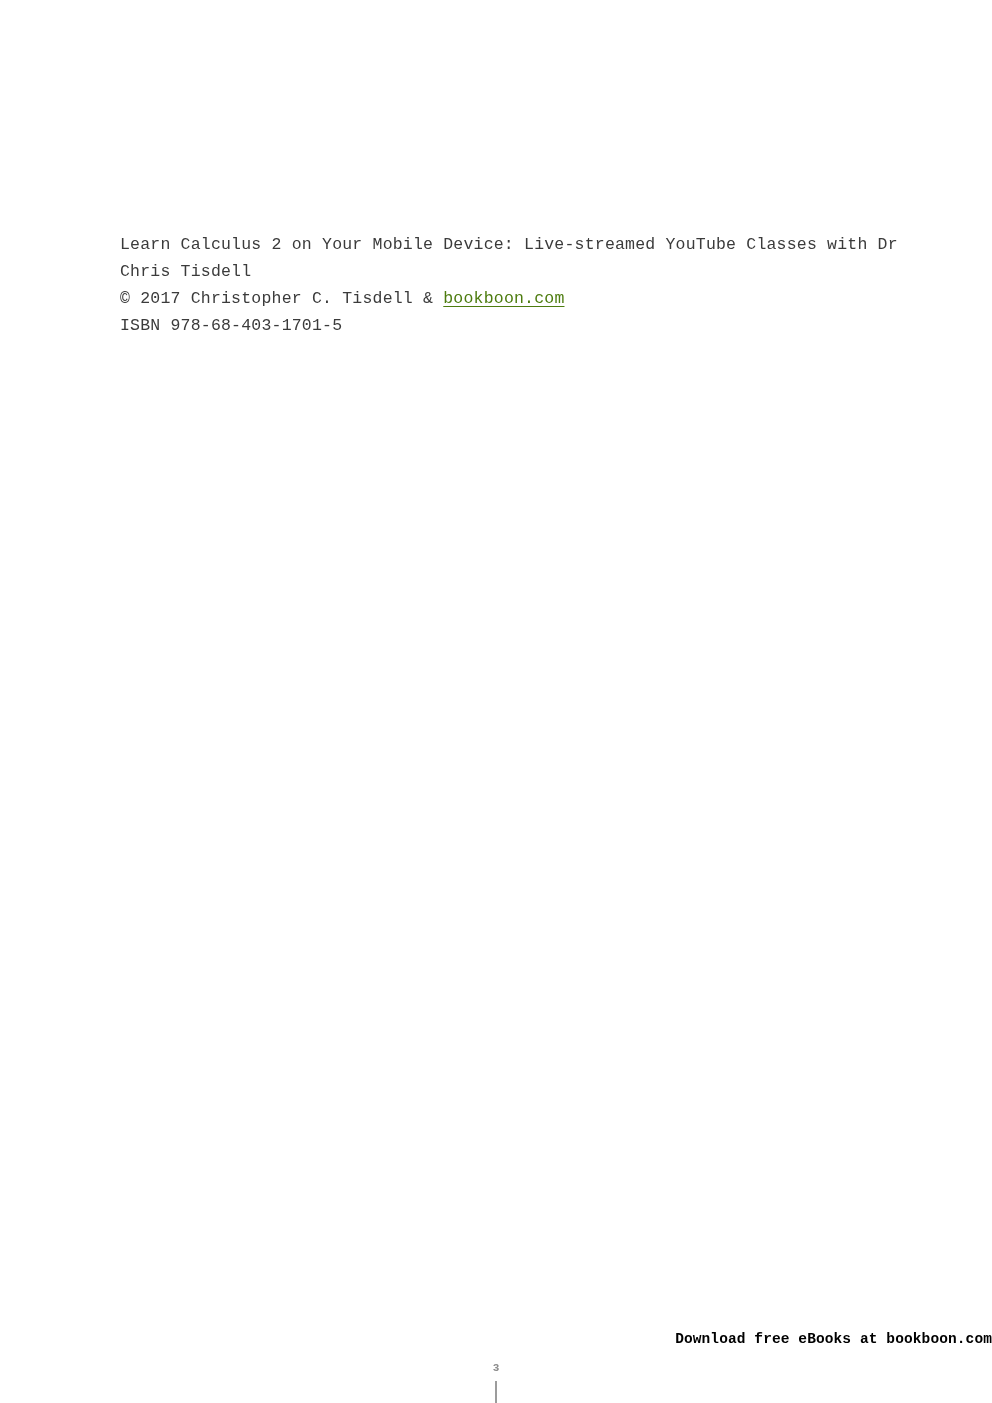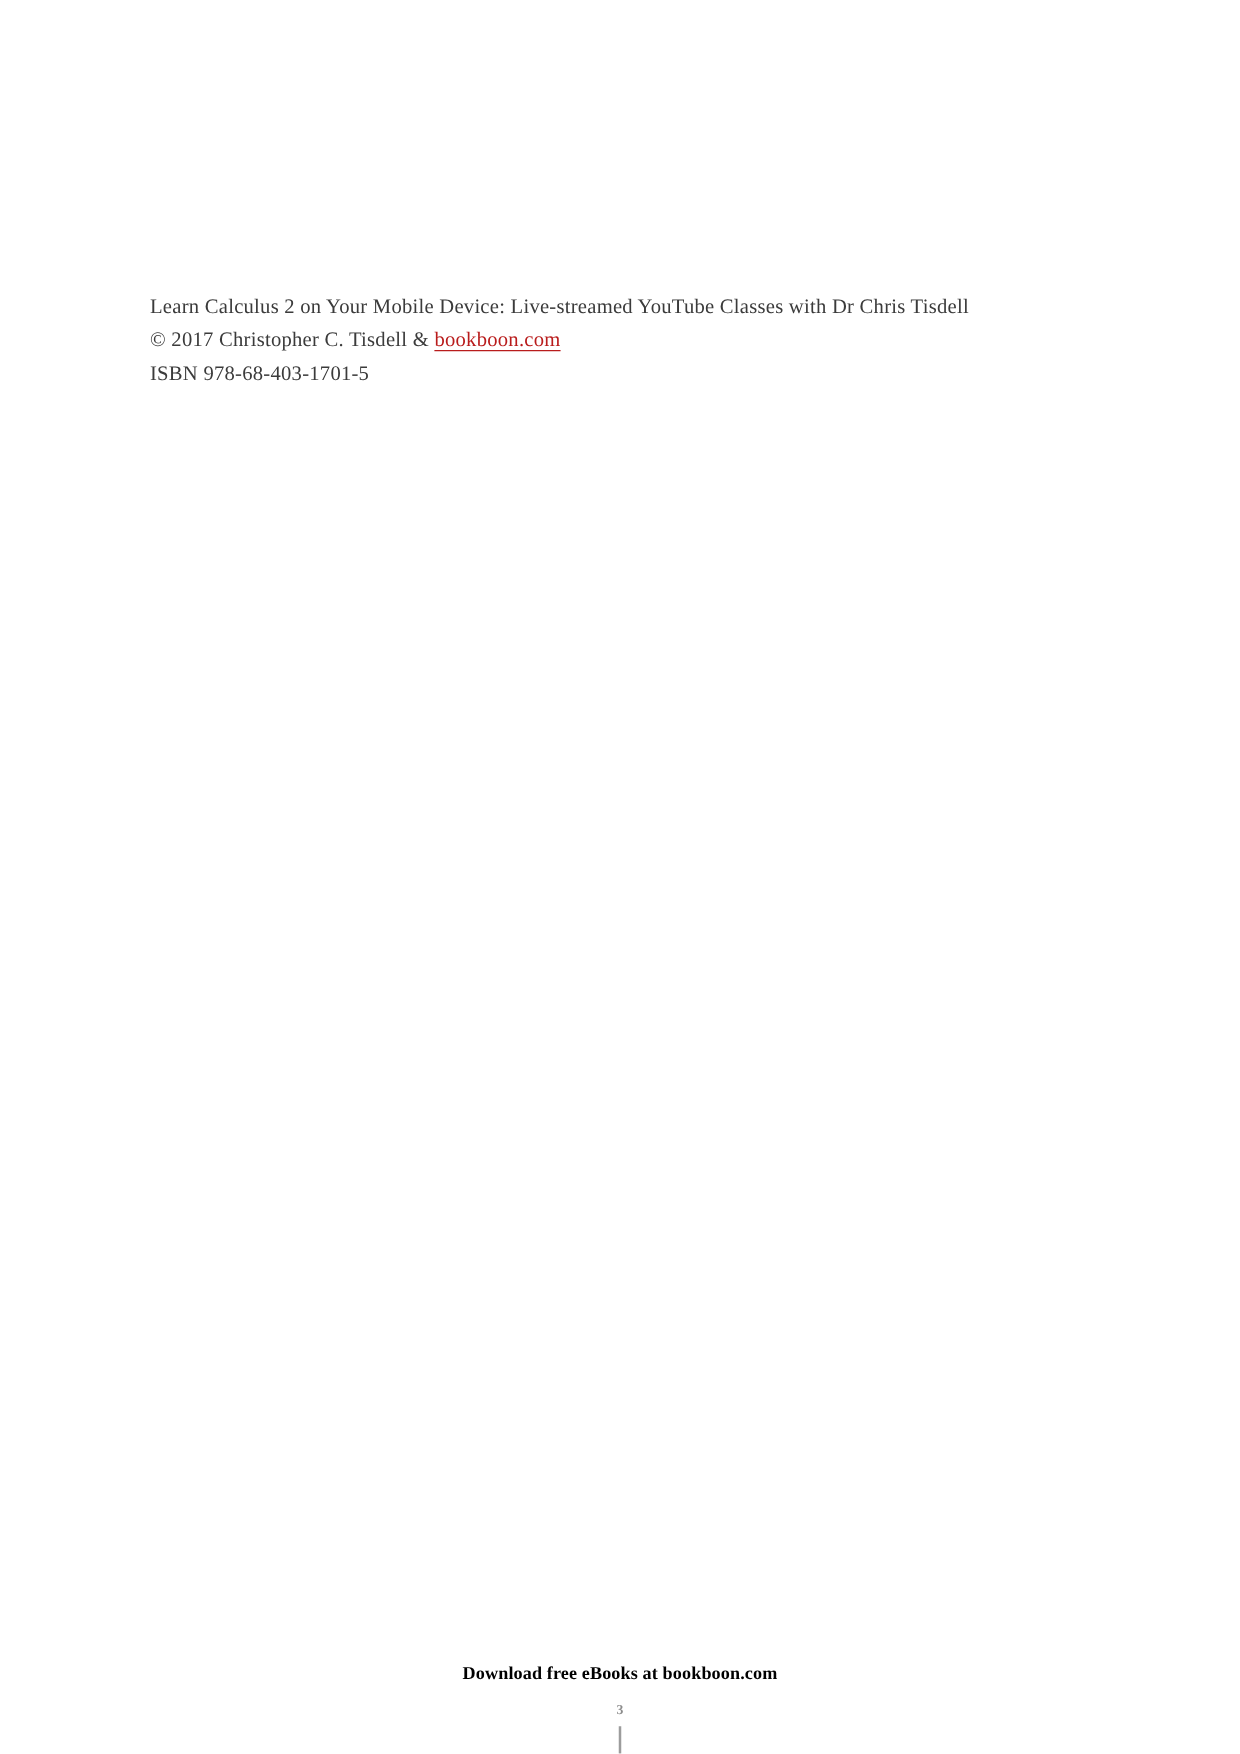--- a/index.html
+++ b/index.html
@@ -6,21 +6,21 @@
     margin: 0;
     padding: 0;
     background: #ffffff;
   }
   .page {
     position: relative;
     width: 992px;
     height: 1403px;
     background: #ffffff;
     overflow: hidden;
-    font-family: Liberation Serif, serif;
+    font-family: Liberation Mono, monospace;
   }
   .colophon {
     position: absolute;
     left: 120px;
     top: 231px;
     width: 790px;
     font-size: 16.5px;
     line-height: 27px;
     color: #3b3b3b;
     letter-spacing: 0.2px;
@@ -29,31 +29,31 @@
   .colophon p {
     margin: 0;
     padding: 0;
   }
   .colophon sup {
     font-size: 10px;
     line-height: 0;
     vertical-align: 6px;
   }
   .link {
-    color: #b91c1c;
+    color: #4d7c0f;
     text-decoration: underline;
     text-underline-offset: 3px;
     cursor: pointer;
   }
   .footer-download {
     position: absolute;
     left: 0;
     top: 1331px;
     width: 992px;
-    text-align: center;
+    text-align: right;
     font-size: 14.5px;
     font-weight: 700;
     color: #000000;
     letter-spacing: 0.1px;
   }
   .page-number {
     position: absolute;
     left: 0;
     top: 1362px;
     width: 992px;

